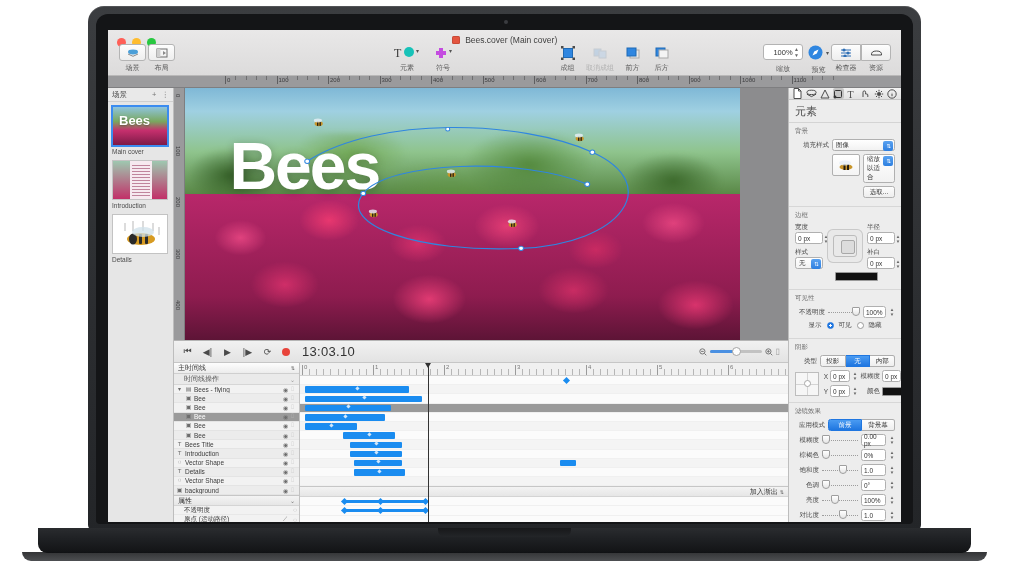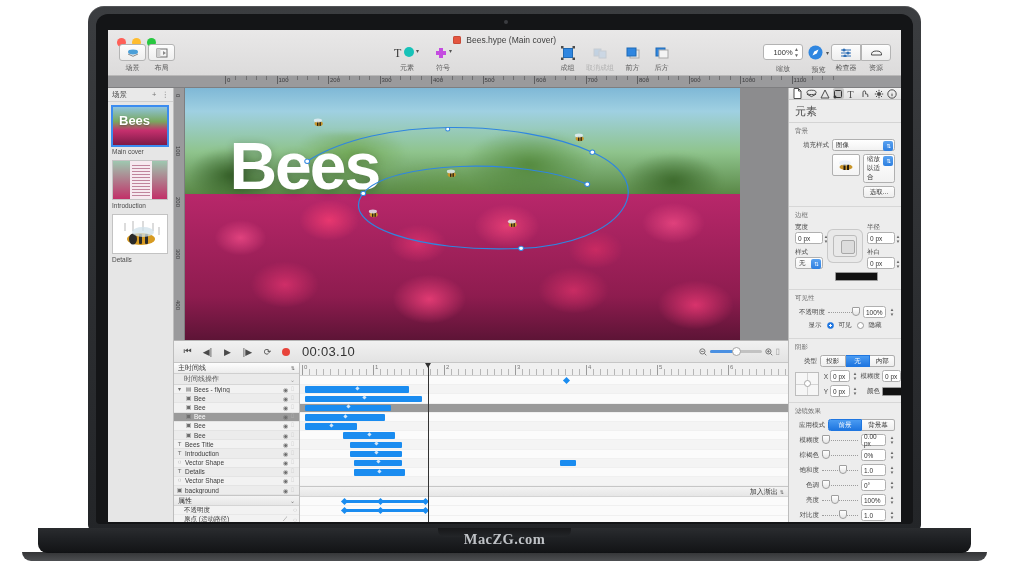--- a/index.html
+++ b/index.html
@@ -295,21 +295,21 @@
     <div id="app">
 
       <div class="titlebar">
         <div class="traffic">
           <span class="dot r"></span>
           <span class="dot y"></span>
           <span class="dot g"></span>
         </div>
         <div class="doctitle">
           <span class="doc-ico"></span>
-          <span>Bees.hype (Main cover)</span>
+          <span>Bees.cover (Main cover)</span>
         </div>
 
         <div class="tb-groups">
 
           <div class="tbg" style="left:11px;">
             <div class="tbitem">
               <div class="tbbtn">
                 <svg width="12" height="10" viewBox="0 0 12 10">
                     <ellipse cx="6" cy="4" rx="5" ry="2.4" fill="#4b9fd8"></ellipse>
                     <path d="M1 6 L6 8.3 L11 6" stroke="#8a8a8a" fill="none" stroke-width="1"></path>
@@ -643,21 +643,21 @@
           <div class="timeline">
             <div class="tl-top">
               <div class="tl-transport">
                 <span class="tl-btn">⏮</span>
                 <span class="tl-btn">◀|</span>
                 <span class="tl-btn">▶</span>
                 <span class="tl-btn">|▶</span>
                 <span class="tl-btn">⟳</span>
                 <span class="rec-dot"></span>
               </div>
-              <div class="tl-time">00:03.10</div>
+              <div class="tl-time">13:03.10</div>
               <div class="tl-zoom">
                 <svg width="8" height="8" viewBox="0 0 8 8">
                     <circle cx="3.4" cy="3.4" r="2.6" fill="none" stroke="#777"></circle>
                     <path d="M2.1 3.4h2.6M5.4 5.4L7.3 7.3" stroke="#777"></path>
                   </svg>
                 <div class="zslider">
                   <div class="zfill"></div>
                     <div class="zknob"></div>
                 </div>
                 <svg width="8" height="8" viewBox="0 0 8 8">
@@ -1226,14 +1226,13 @@
 
         </div>
 
       </div>
     </div>
   </div>
 
   <div class="base"></div>
   <div class="base-lip"></div>
   <div class="base-foot"></div>
-  <div class="brand">MacZG.com</div>
 </div>
 
 </body></html>

